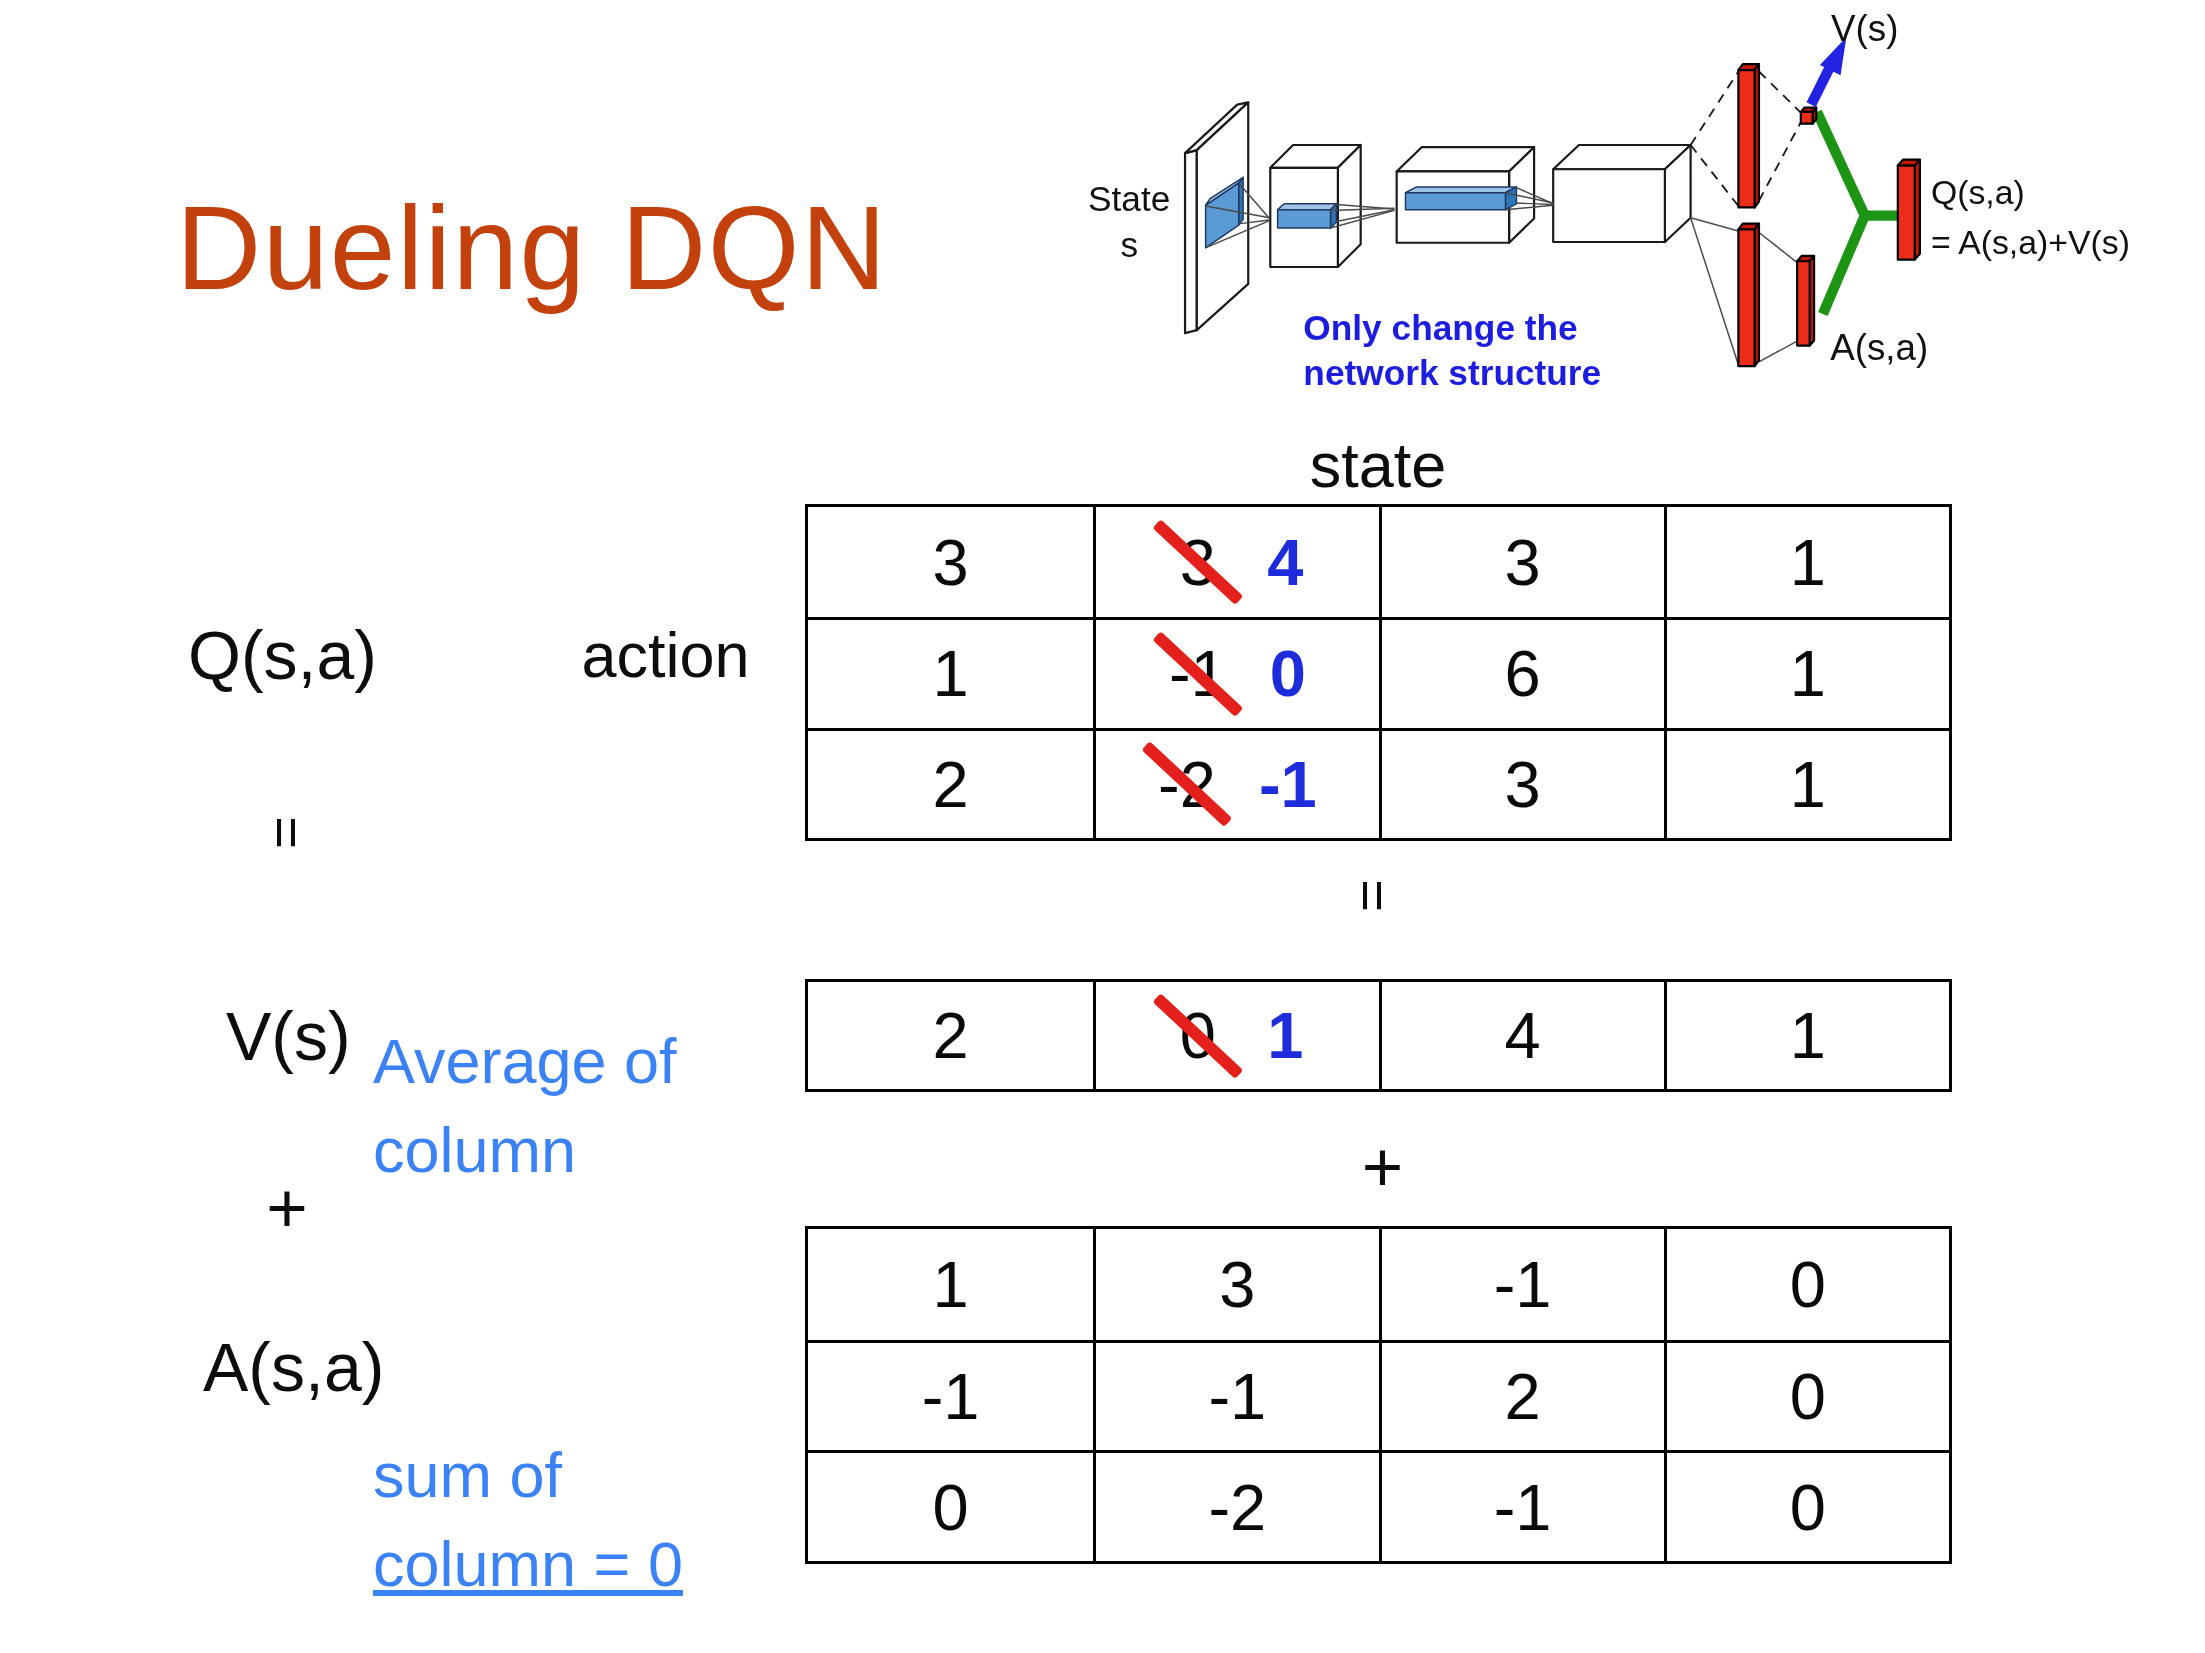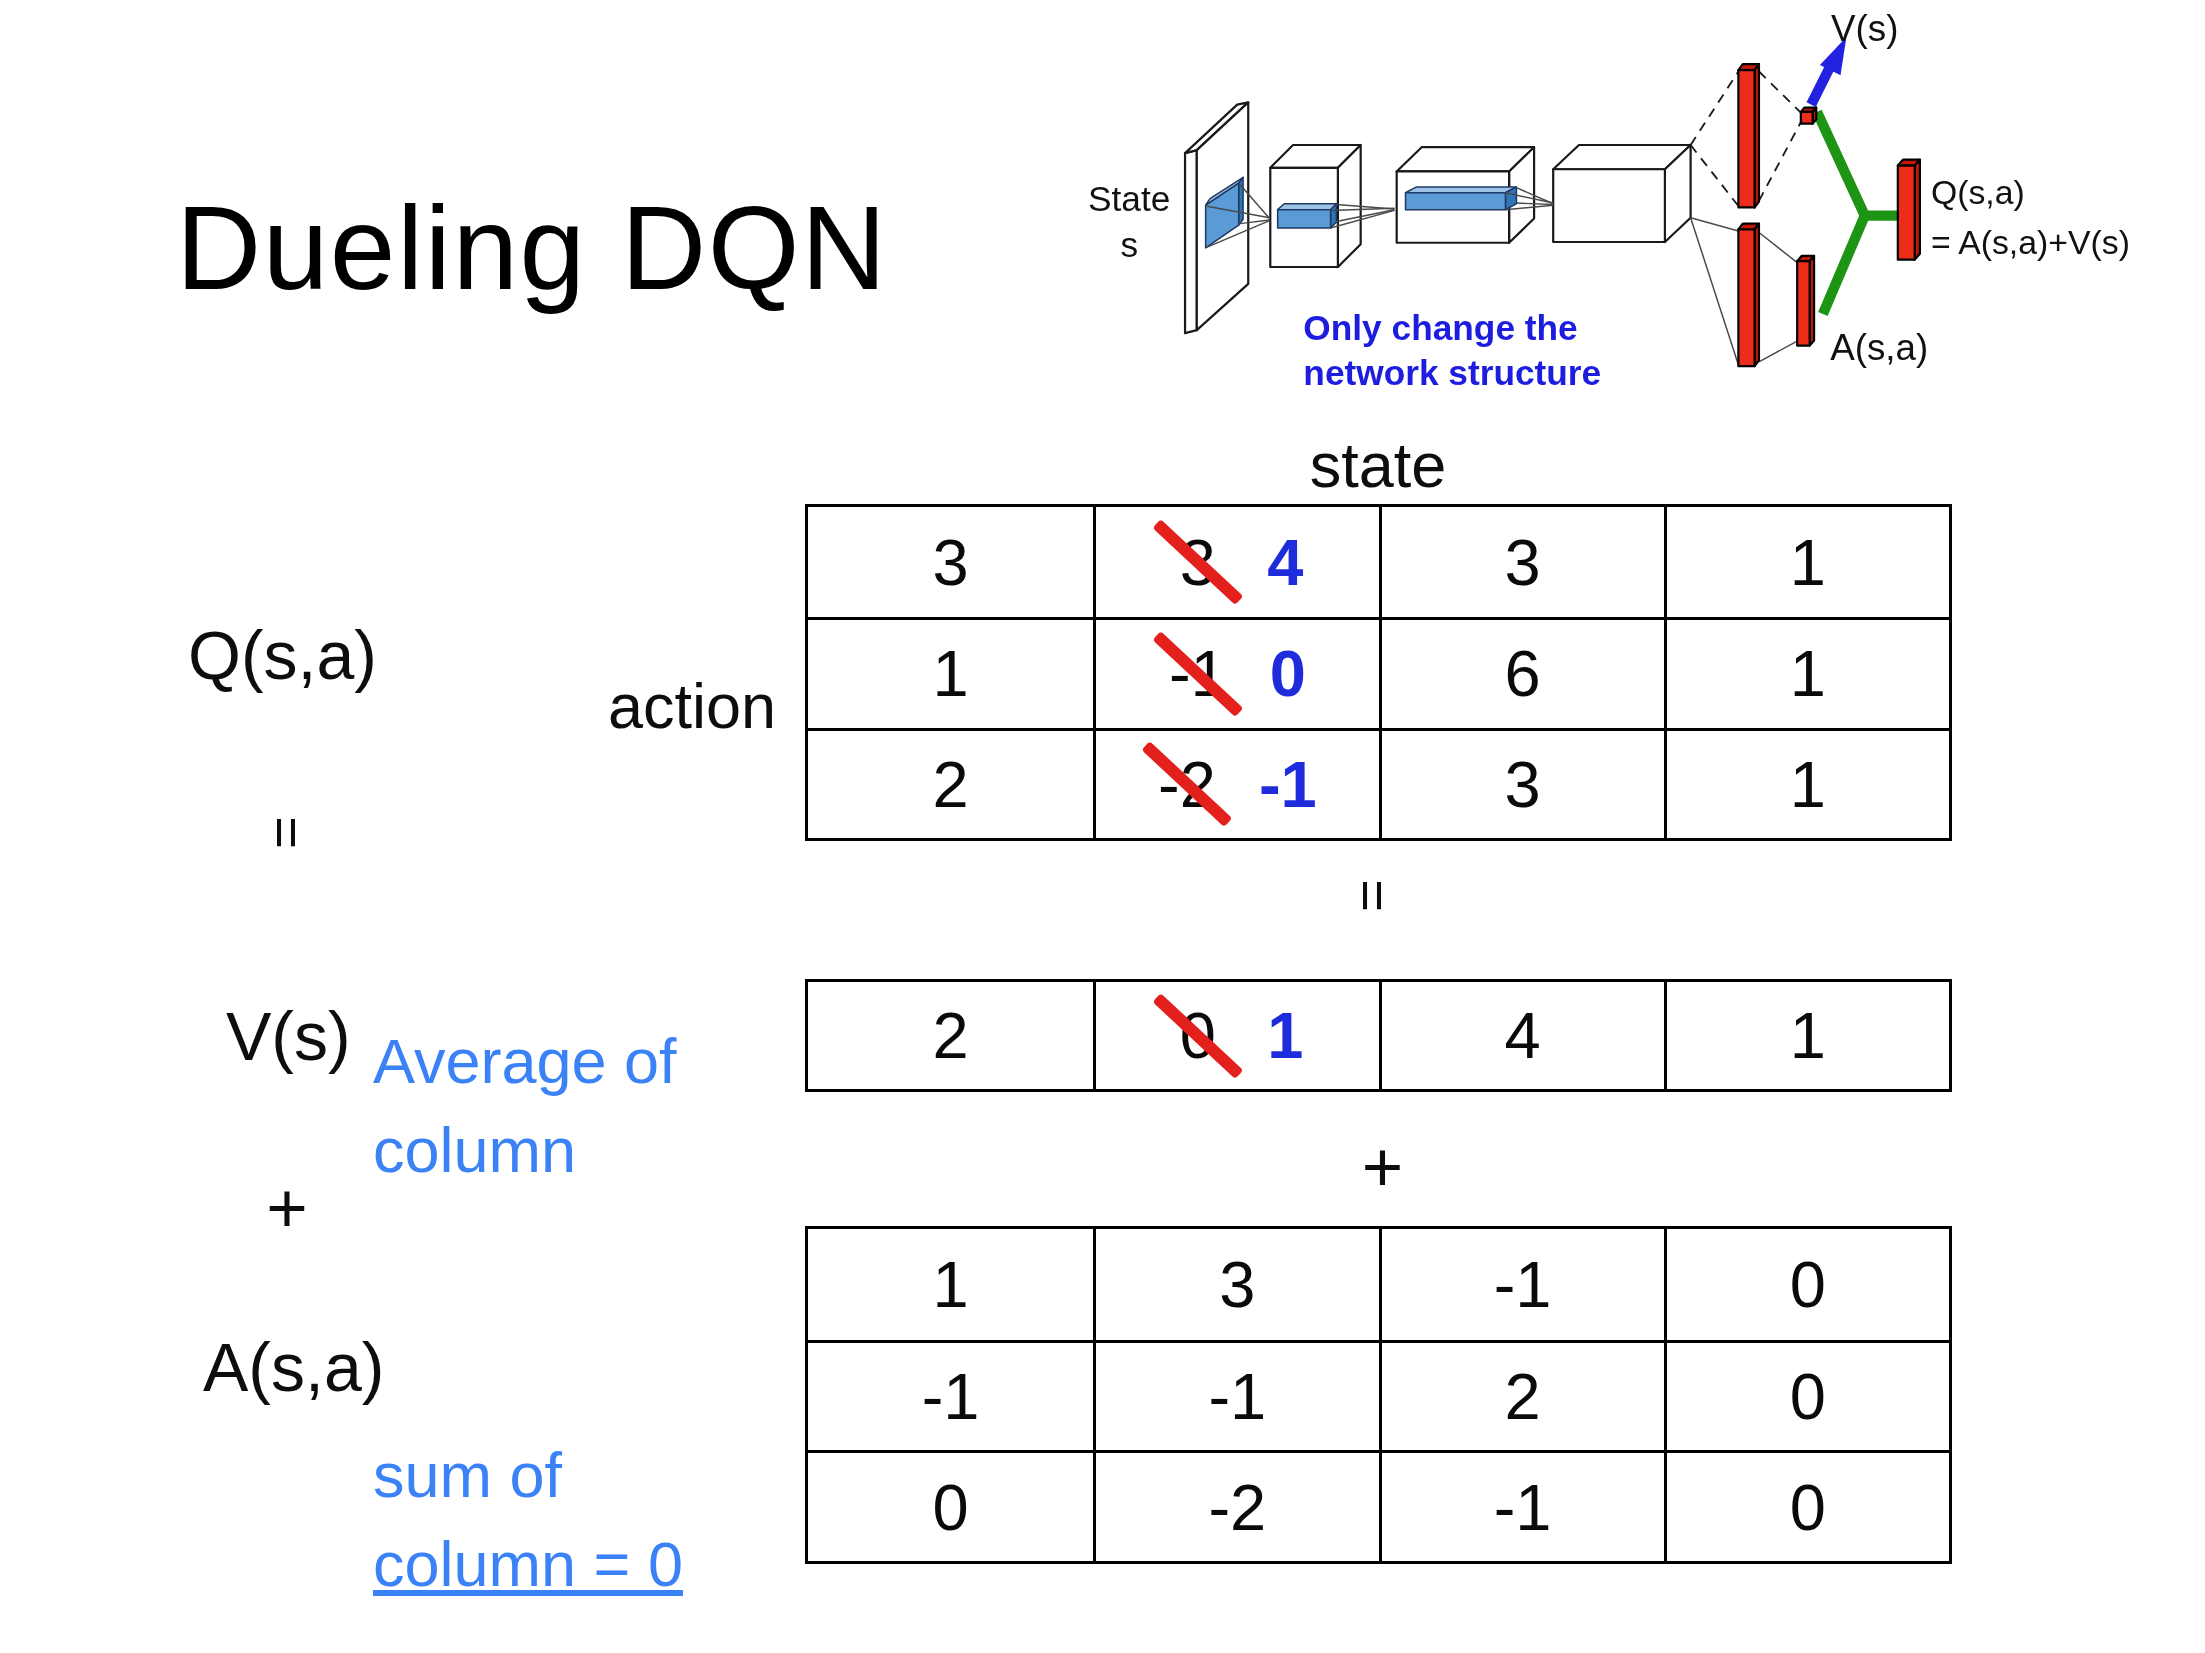--- a/index.html
+++ b/index.html
@@ -1,20 +1,20 @@
 <!DOCTYPE html>
 <html style="font-size:11.8px"><head>
 <meta charset="utf-8">
 <style>
   html,body{margin:0;padding:0;background:#ffffff;width:2205px;height:1654px;overflow:hidden;
             font-family:"Liberation Sans", sans-serif;}
   .page{position:relative;width:2205px;height:1654px;background:#fff;}
 
   .title{position:absolute;left:176px;top:180px;font-size:118px;font-weight:400;
-         color:#000000;letter-spacing:1.5px;margin:0;white-space:nowrap;}
+         color:#c2410c;letter-spacing:1.5px;margin:0;white-space:nowrap;}
 
   
   .net{position:absolute;left:1066px;top:0;width:1139px;height:412px;}
   .net text{font-family:"Liberation Sans", sans-serif;}
   .dlabel{font-size:48px;fill:#111;}
   .dlabel-med{font-size:50px;fill:#111;}
   .dlabel-sm{font-size:46px;fill:#111;}
   .dnote{font-size:48px;font-weight:600;fill:#1d1de0;}
 
   
@@ -168,21 +168,21 @@
     <text class="dnote" x="323" y="524">network structure</text>
     <text class="dlabel-med" x="1087" y="55" text-anchor="middle">V(s)</text>
     <text class="dlabel-sm" x="1177" y="277">Q(s,a)</text>
     <text class="dlabel-sm" x="1177" y="346">= A(s,a)+V(s)</text>
     <text class="dlabel-med" x="1040" y="489">A(s,a)</text>
   </svg>
 
   <div class="state-header">state</div>
 
   <div class="sidelabel" style="left:188px;top:616px;">Q(s,a)</div>
-  <div class="smalllabel" style="left:555px;top:670px;width:221px;text-align:right;">action</div>
+  <div class="smalllabel" style="left:555px;top:619px;width:221px;text-align:center;">action</div>
 
   <div class="opwrap" style="left:256px;top:800px;width:62px;height:65px;">
     <span class="eq rot90">=</span>
   </div>
   <div class="opwrap" style="left:1341px;top:863px;width:65px;height:65px;">
     <span class="eq rot90">=</span>
   </div>
 
   <div class="sidelabel" style="left:226px;top:997px;">V(s)</div>
   <div class="bluenote" style="left:373px;top:1025px;">Average of</div>

